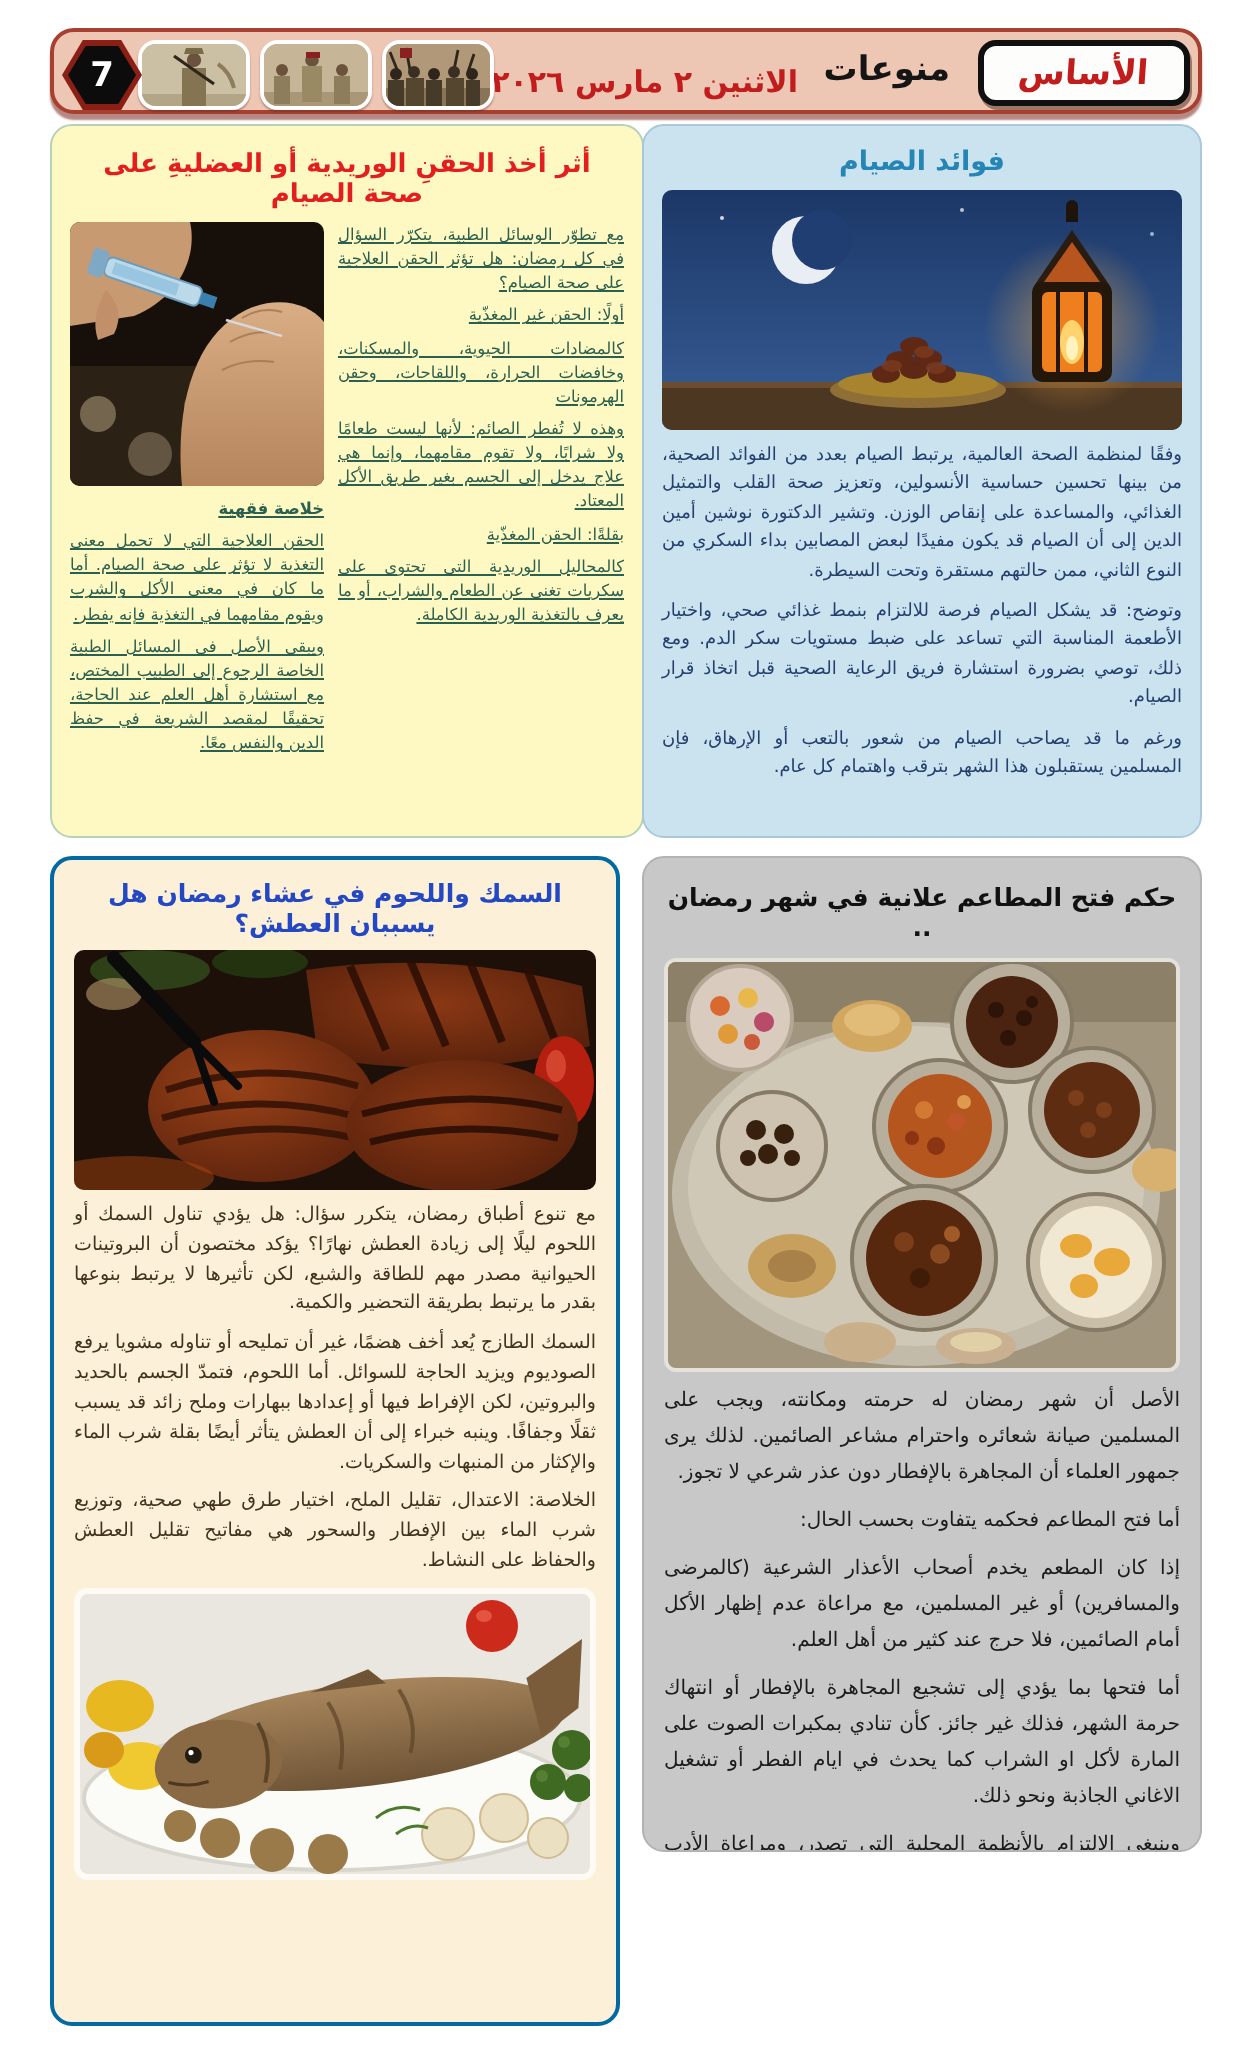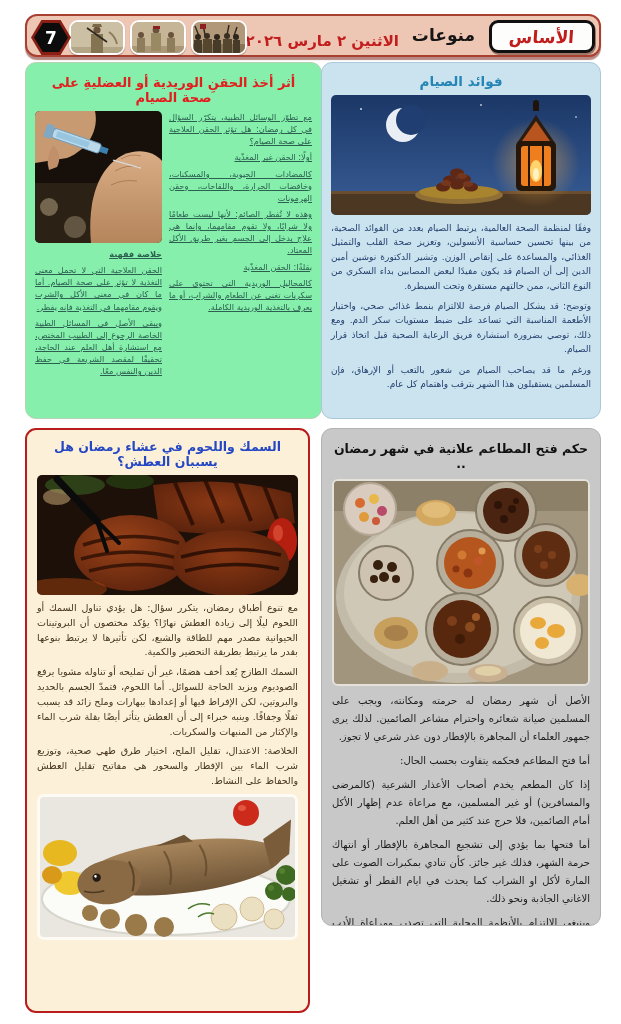--- a/index.html
+++ b/index.html
@@ -38,23 +38,23 @@
   }
   .hex-inner {
     width:34px; height:29px;
     clip-path:polygon(26% 0,74% 0,100% 50%,74% 100%,26% 100%,0 50%);
     background:#0c0c0c; color:#fff; font-size:17px; font-weight:bold;
     display:flex; align-items:center; justify-content:center;
   }
 
   
   .box { position:absolute; border-radius:11px; overflow:hidden; }
-  .box-injections  { left:25px;  top:62px;  width:297px; height:357px; background:#86efac; border:1px solid #b6d2b6; padding:5px 9px; }
+  .box-injections  { left:25px;  top:62px;  width:297px; height:357px; background:#fef9c3; border:1px solid #b6d2b6; padding:5px 9px; }
   .box-benefits    { left:321px; top:62px;  width:280px; height:357px; background:#cbe3ef; border:1px solid #a9c8d9; padding:5px 9px; }
-  .box-fishmeat    { left:25px;  top:428px; width:285px; height:585px; background:#fcf1d8; border:2px solid #b91c1c; padding:6px 10px; }
+  .box-fishmeat    { left:25px;  top:428px; width:285px; height:585px; background:#fcf1d8; border:2px solid #0369a1; padding:6px 10px; }
   .box-restaurants { left:321px; top:428px; width:280px; height:498px; background:#c8c8c8; border:1px solid #b2b2b2; padding:6px 10px; }
 
   .art-title { text-align:center; font-weight:bold; }
   .t-red    { color:#e31e1e; font-size:13px; padding:7px 0 6px; }
   .t-skyblue{ color:#2585b5; font-size:13.5px; padding:5px 0 6px; }
   .t-blue   { color:#2447c4; font-size:12.5px; padding:3px 0 6px; }
   .t-black  { color:#111;    font-size:12.5px; padding:6px 0 8px; letter-spacing:.3px; }
 
   .cols { display:flex; gap:7px; align-items:flex-start; }
   .col-main { flex:1; min-width:0; }

